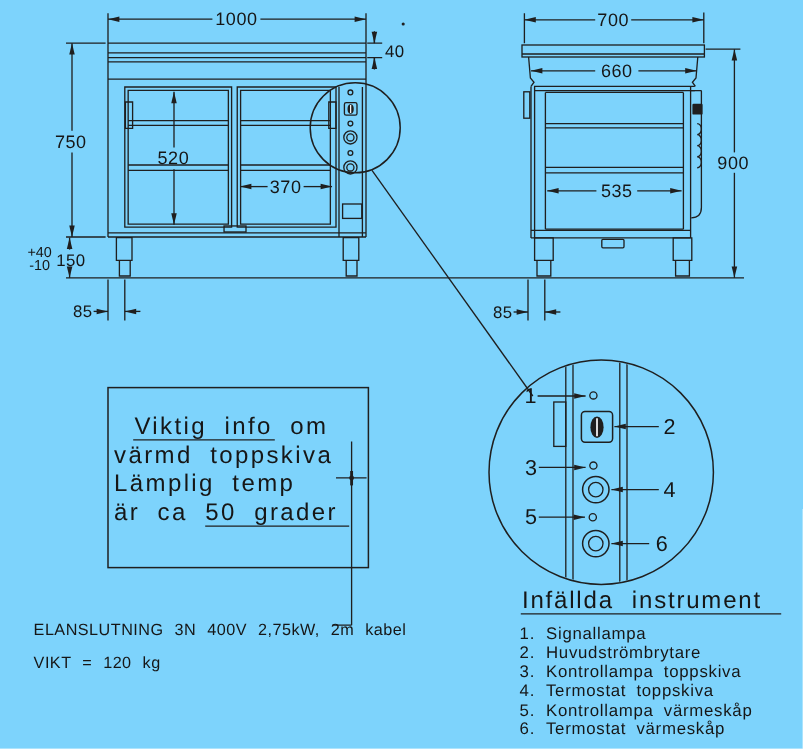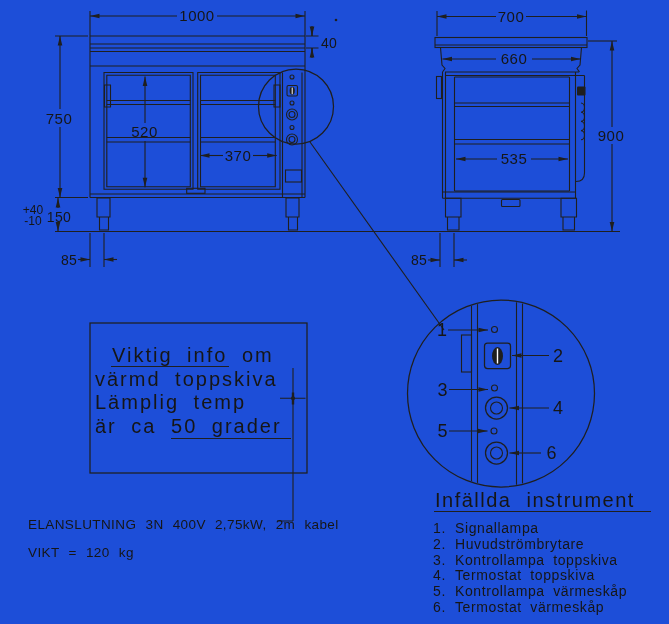--- a/index.html
+++ b/index.html
@@ -1,16 +1,16 @@
 <!DOCTYPE html>
 <html><head>
 <meta charset="utf-8">
 <style>
   html,body{margin:0;padding:0;background:#ffffff;}
-  .stage{position:relative;width:669px;height:624px;background:#1d4ed8;overflow:hidden;}
+  .stage{position:relative;width:669px;height:624px;background:#7dd3fc;overflow:hidden;}
   svg{position:absolute;left:0;top:0;}
   .ln{stroke:#1f1f1f;fill:none;stroke-width:1.1;stroke-linecap:butt;stroke-linejoin:miter;}
   .ln2{stroke:#1f1f1f;fill:none;stroke-width:1.25;}
   .f{fill:#1f1f1f;stroke:none;}
   .t{font-family:"Liberation Sans","DejaVu Sans",sans-serif;fill:#161616;stroke:none;}
   .dim{font-size:15px;letter-spacing:0.5px;}
   .dimS{font-size:14px;letter-spacing:0.3px;}
   .tol{font-size:12px;}
   .callout{font-size:18px;}
   .infotxt{font-size:20px;letter-spacing:2px;word-spacing:7px;}

